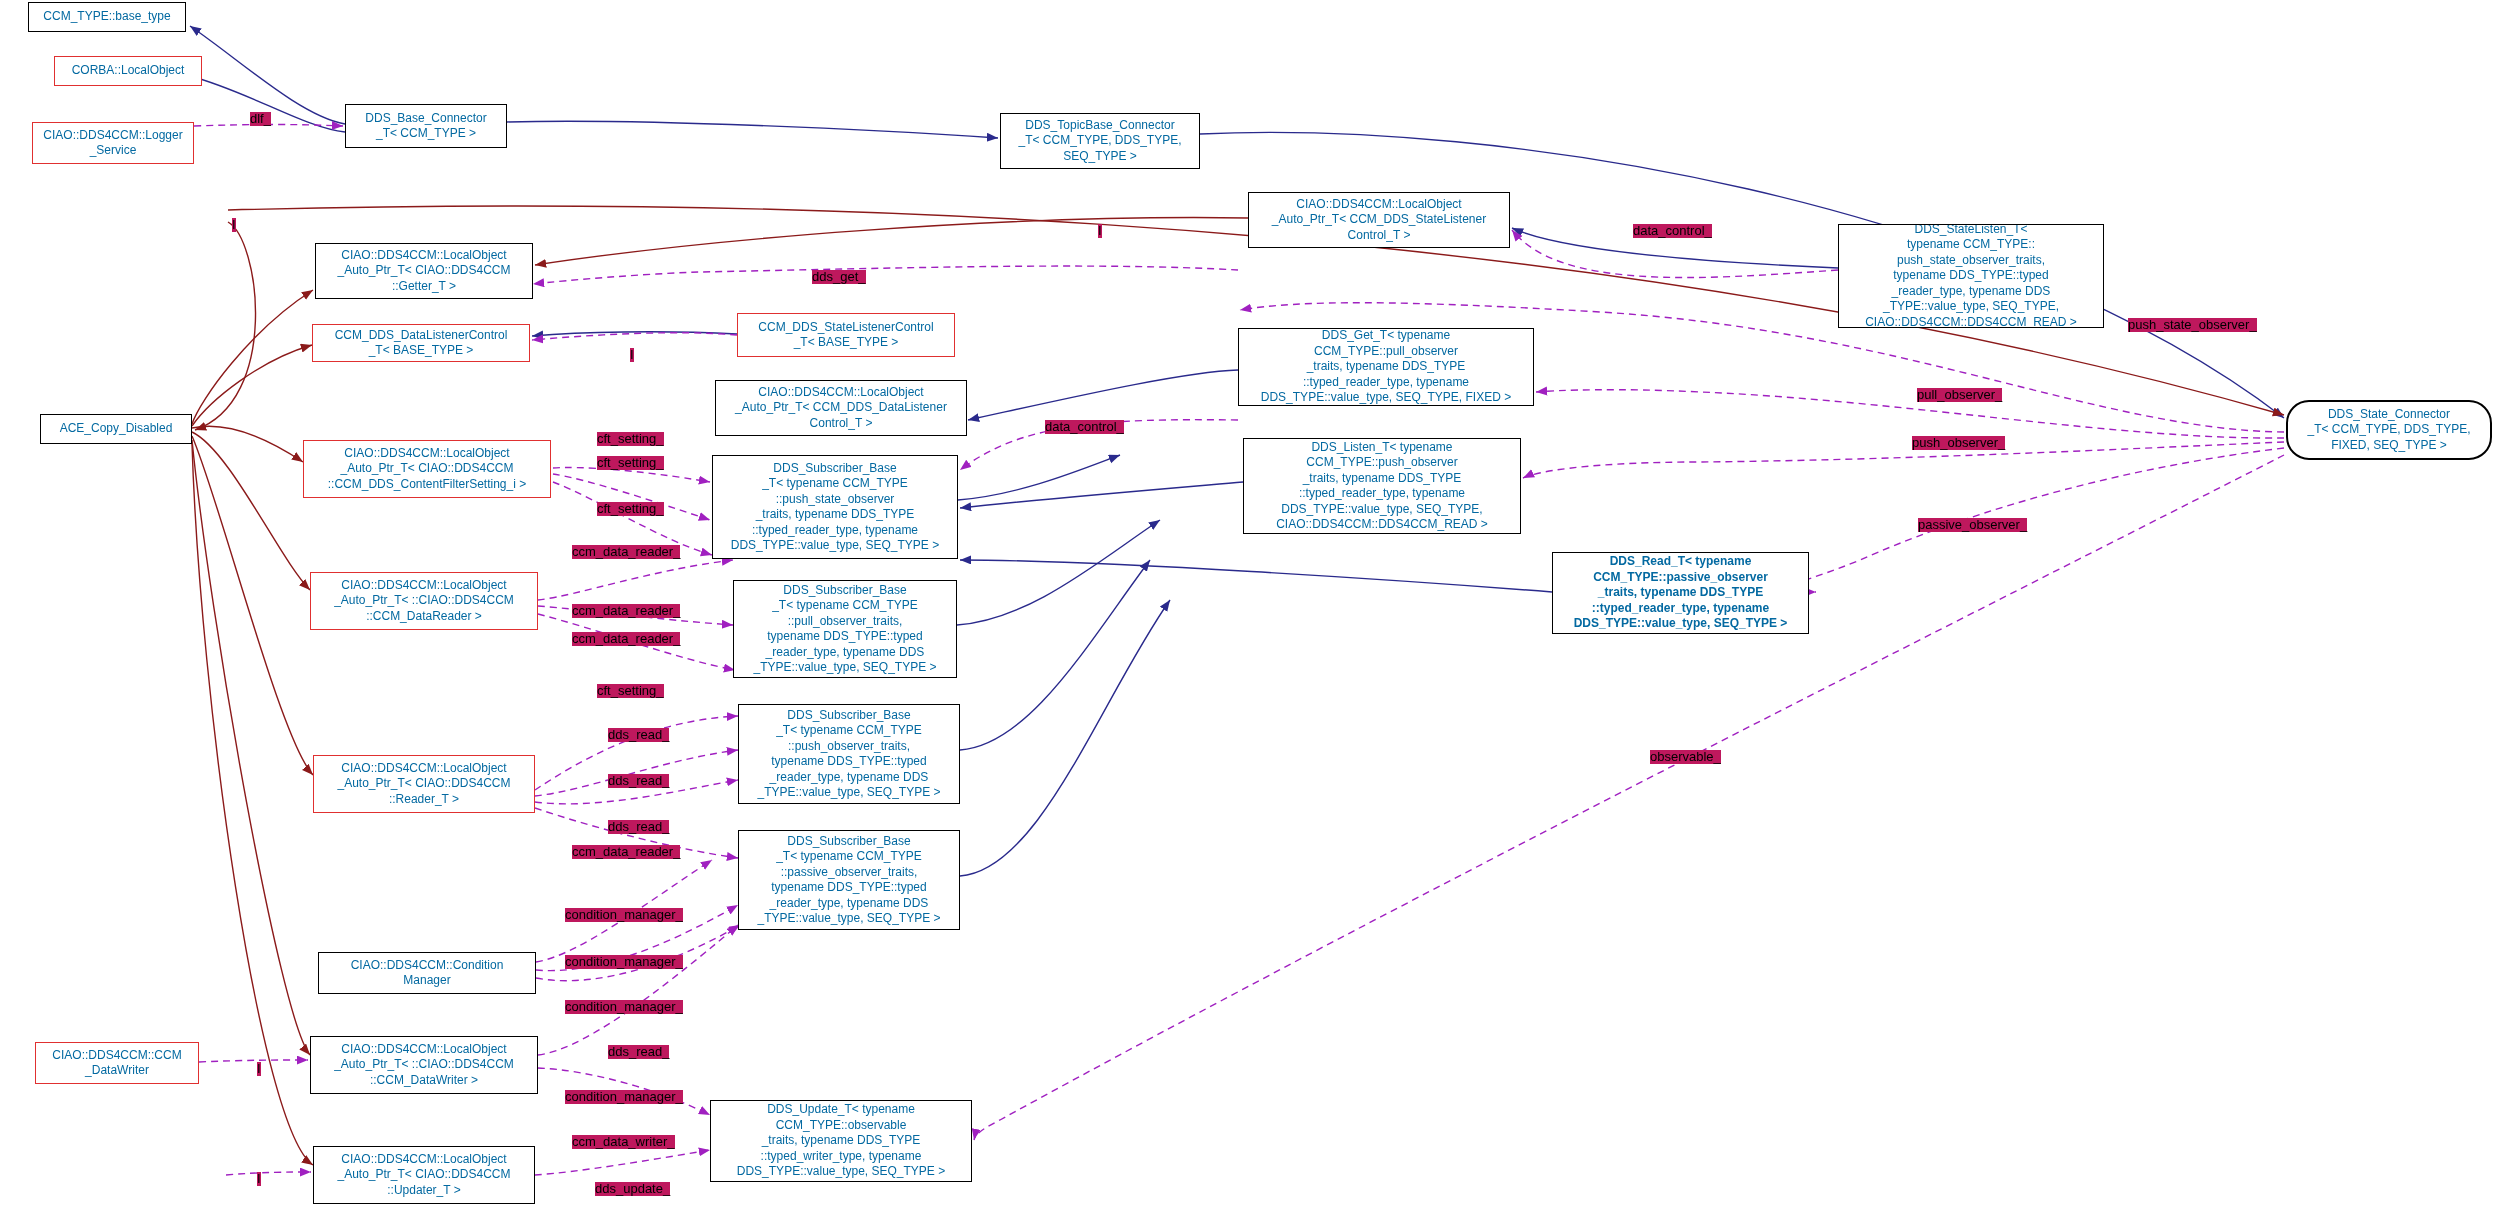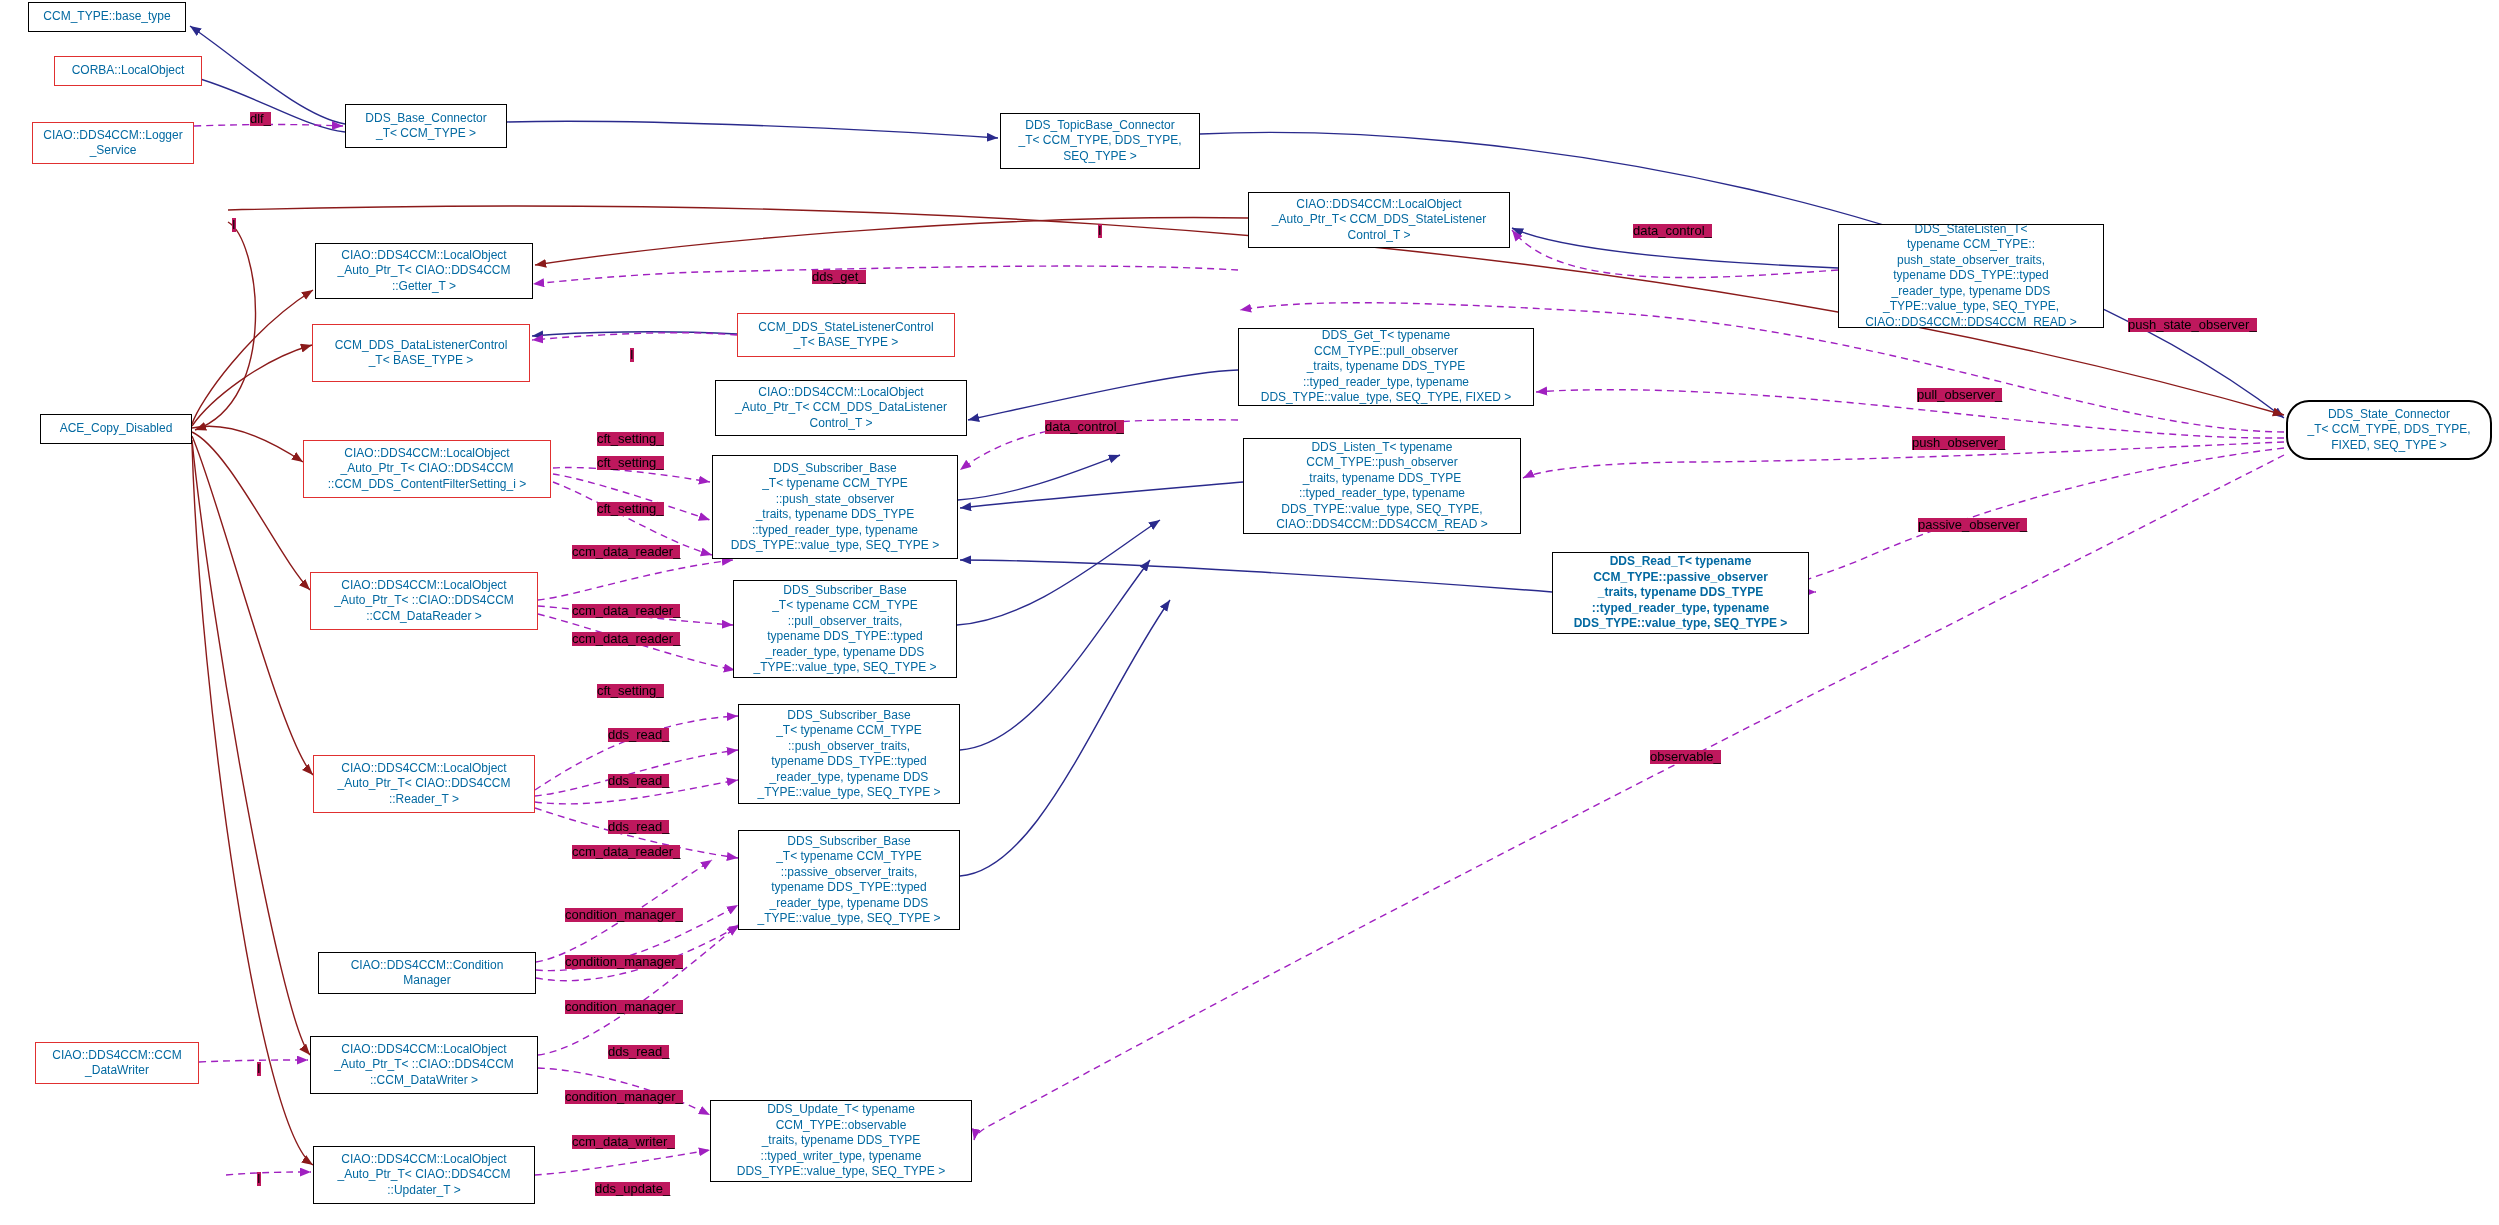--- a/index.html
+++ b/index.html
@@ -148,21 +148,21 @@
     <div class="node" style="left: 1248px; top: 192px; width: 262px; height: 56px;">CIAO::DDS4CCM::LocalObject
 _Auto_Ptr_T&lt; CCM_DDS_StateListener
 Control_T &gt;</div>
     <div class="node" style="left: 1838px; top: 224px; width: 266px; height: 104px;">DDS_StateListen_T&lt;
  typename CCM_TYPE::
  push_state_observer_traits,
  typename DDS_TYPE::typed
 _reader_type, typename DDS
 _TYPE::value_type, SEQ_TYPE,
  CIAO::DDS4CCM::DDS4CCM_READ &gt;</div>
-    <div class="node red" style="left: 312px; top: 324px; width: 218px; height: 58px;">CCM_DDS_DataListenerControl
+    <div class="node red" style="left: 312px; top: 324px; width: 218px; height: 38px;">CCM_DDS_DataListenerControl
 _T&lt; BASE_TYPE &gt;</div>
     <div class="node red" style="left: 737px; top: 313px; width: 218px; height: 44px;">CCM_DDS_StateListenerControl
 _T&lt; BASE_TYPE &gt;</div>
     <div class="node" style="left: 715px; top: 380px; width: 252px; height: 56px;">CIAO::DDS4CCM::LocalObject
 _Auto_Ptr_T&lt; CCM_DDS_DataListener
 Control_T &gt;</div>
     <div class="node" style="left: 1238px; top: 328px; width: 296px; height: 78px;">DDS_Get_T&lt; typename
  CCM_TYPE::pull_observer
 _traits, typename DDS_TYPE
 ::typed_reader_type, typename

